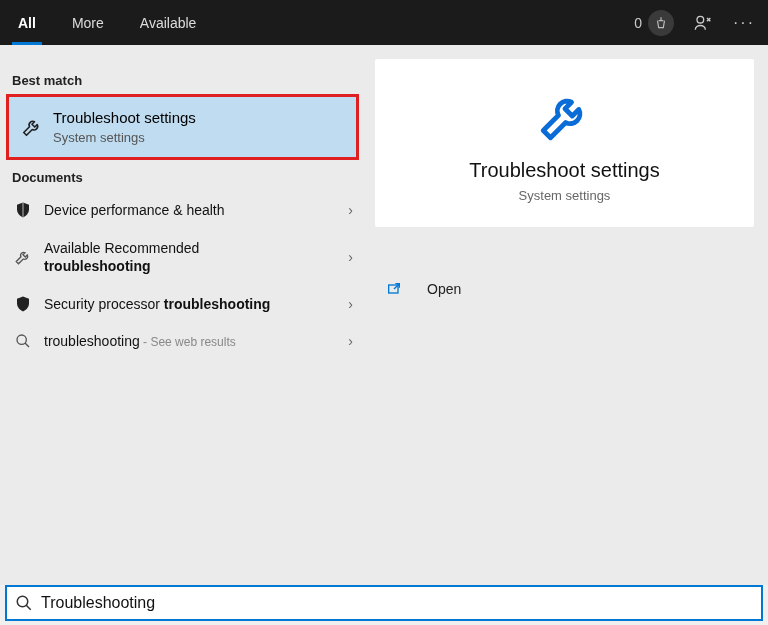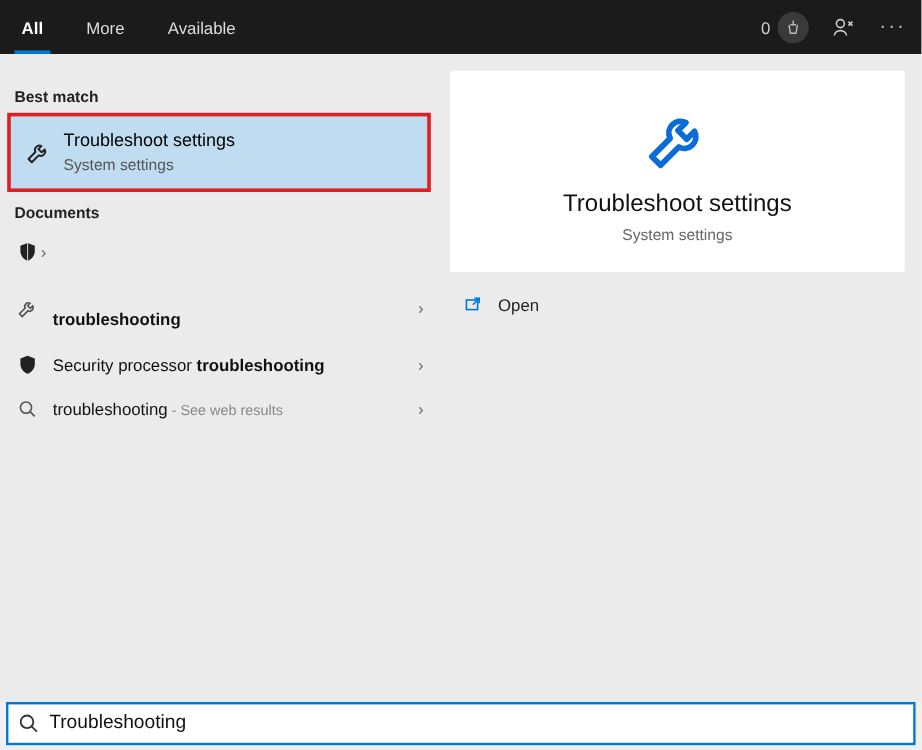--- a/index.html
+++ b/index.html
@@ -41,21 +41,21 @@
   .twoline .title { line-height:1.3; }
 
   .web-suffix { color:#888; font-size:12px; }
 
   
   .card { background:#fff; border-radius:2px; padding: 28px 20px 24px; text-align:center; }
   .big-icon { margin: 0 auto 14px; width:58px; height:58px; display:flex; align-items:center; justify-content:center; }
   .card-title { font-size:20px; color:#111; font-weight:400; }
   .card-sub { font-size:13px; color:#666; margin-top:6px; }
 
-  .action-row { display:flex; align-items:center; gap:12px; padding: 18px 10px 6px 10px; font-size:14px; color:#222; cursor:pointer; background:#ebebeb; }
+  .action-row { display:flex; align-items:center; gap:24px; padding: 18px 10px 6px 10px; font-size:14px; color:#222; cursor:pointer; background:#ebebeb;margin-top:35px; }
   .action-row .a-icon { width:18px; height:18px; display:flex; align-items:center; justify-content:center; color:#0078d4; }
 
   
   .searchbar { position:absolute; left:5px; right:5px; bottom:4px; height:36px; background:#fff; border:2px solid #0078d4; display:flex; align-items:center; padding:0 8px; }
   .searchbar .s-icon { color:#555; margin-right:8px; }
   .searchbar input { border:none; outline:none; flex:1; font-size:16px; color:#111; background:transparent; }
 
   svg { display:block; }
 </style>
 </head>
@@ -105,31 +105,34 @@
 
     <div class="section-label">Documents</div>
 
     <div class="result-item settings-item">
       <div class="icon-slot">
         <svg width="18" height="18" viewBox="0 0 24 24" fill="#222">
             <path d="M12 2l8 3v6c0 5-3.5 9-8 11-4.5-2-8-6-8-11V5l8-3z"></path>
             <path d="M12 2v20" stroke="#ebebeb" stroke-width="1"></path>
           </svg>
       </div>
+      <div class="txt">
+          <div class="title">Device performance &amp; health</div>
+        </div>
       <div class="chev">›</div>
     </div>
 
     <div class="result-item settings-item twoline">
       <div class="icon-slot">
         <svg width="18" height="18" viewBox="0 0 24 24" fill="none" stroke="#555" stroke-width="1.8" stroke-linecap="round">
             <path d="M14.7 6.3a4 4 0 0 0-5.4 5.4L3 18l3 3 6.3-6.3a4 4 0 0 0 5.4-5.4L15 12l-3-3 2.7-2.7z"></path>
           </svg>
       </div>
       <div class="txt">
-          <div class="title"><br><b>troubleshooting</b></div>
+          <div class="title"><span>Available Recommended </span><br><b>troubleshooting</b></div>
         </div>
       <div class="chev">›</div>
     </div>
 
     <div class="result-item settings-item">
       <div class="icon-slot">
         <svg width="18" height="18" viewBox="0 0 24 24" fill="#222">
             <path d="M12 2l8 3v6c0 5-3.5 9-8 11-4.5-2-8-6-8-11V5l8-3z"></path>
           </svg>
       </div>

